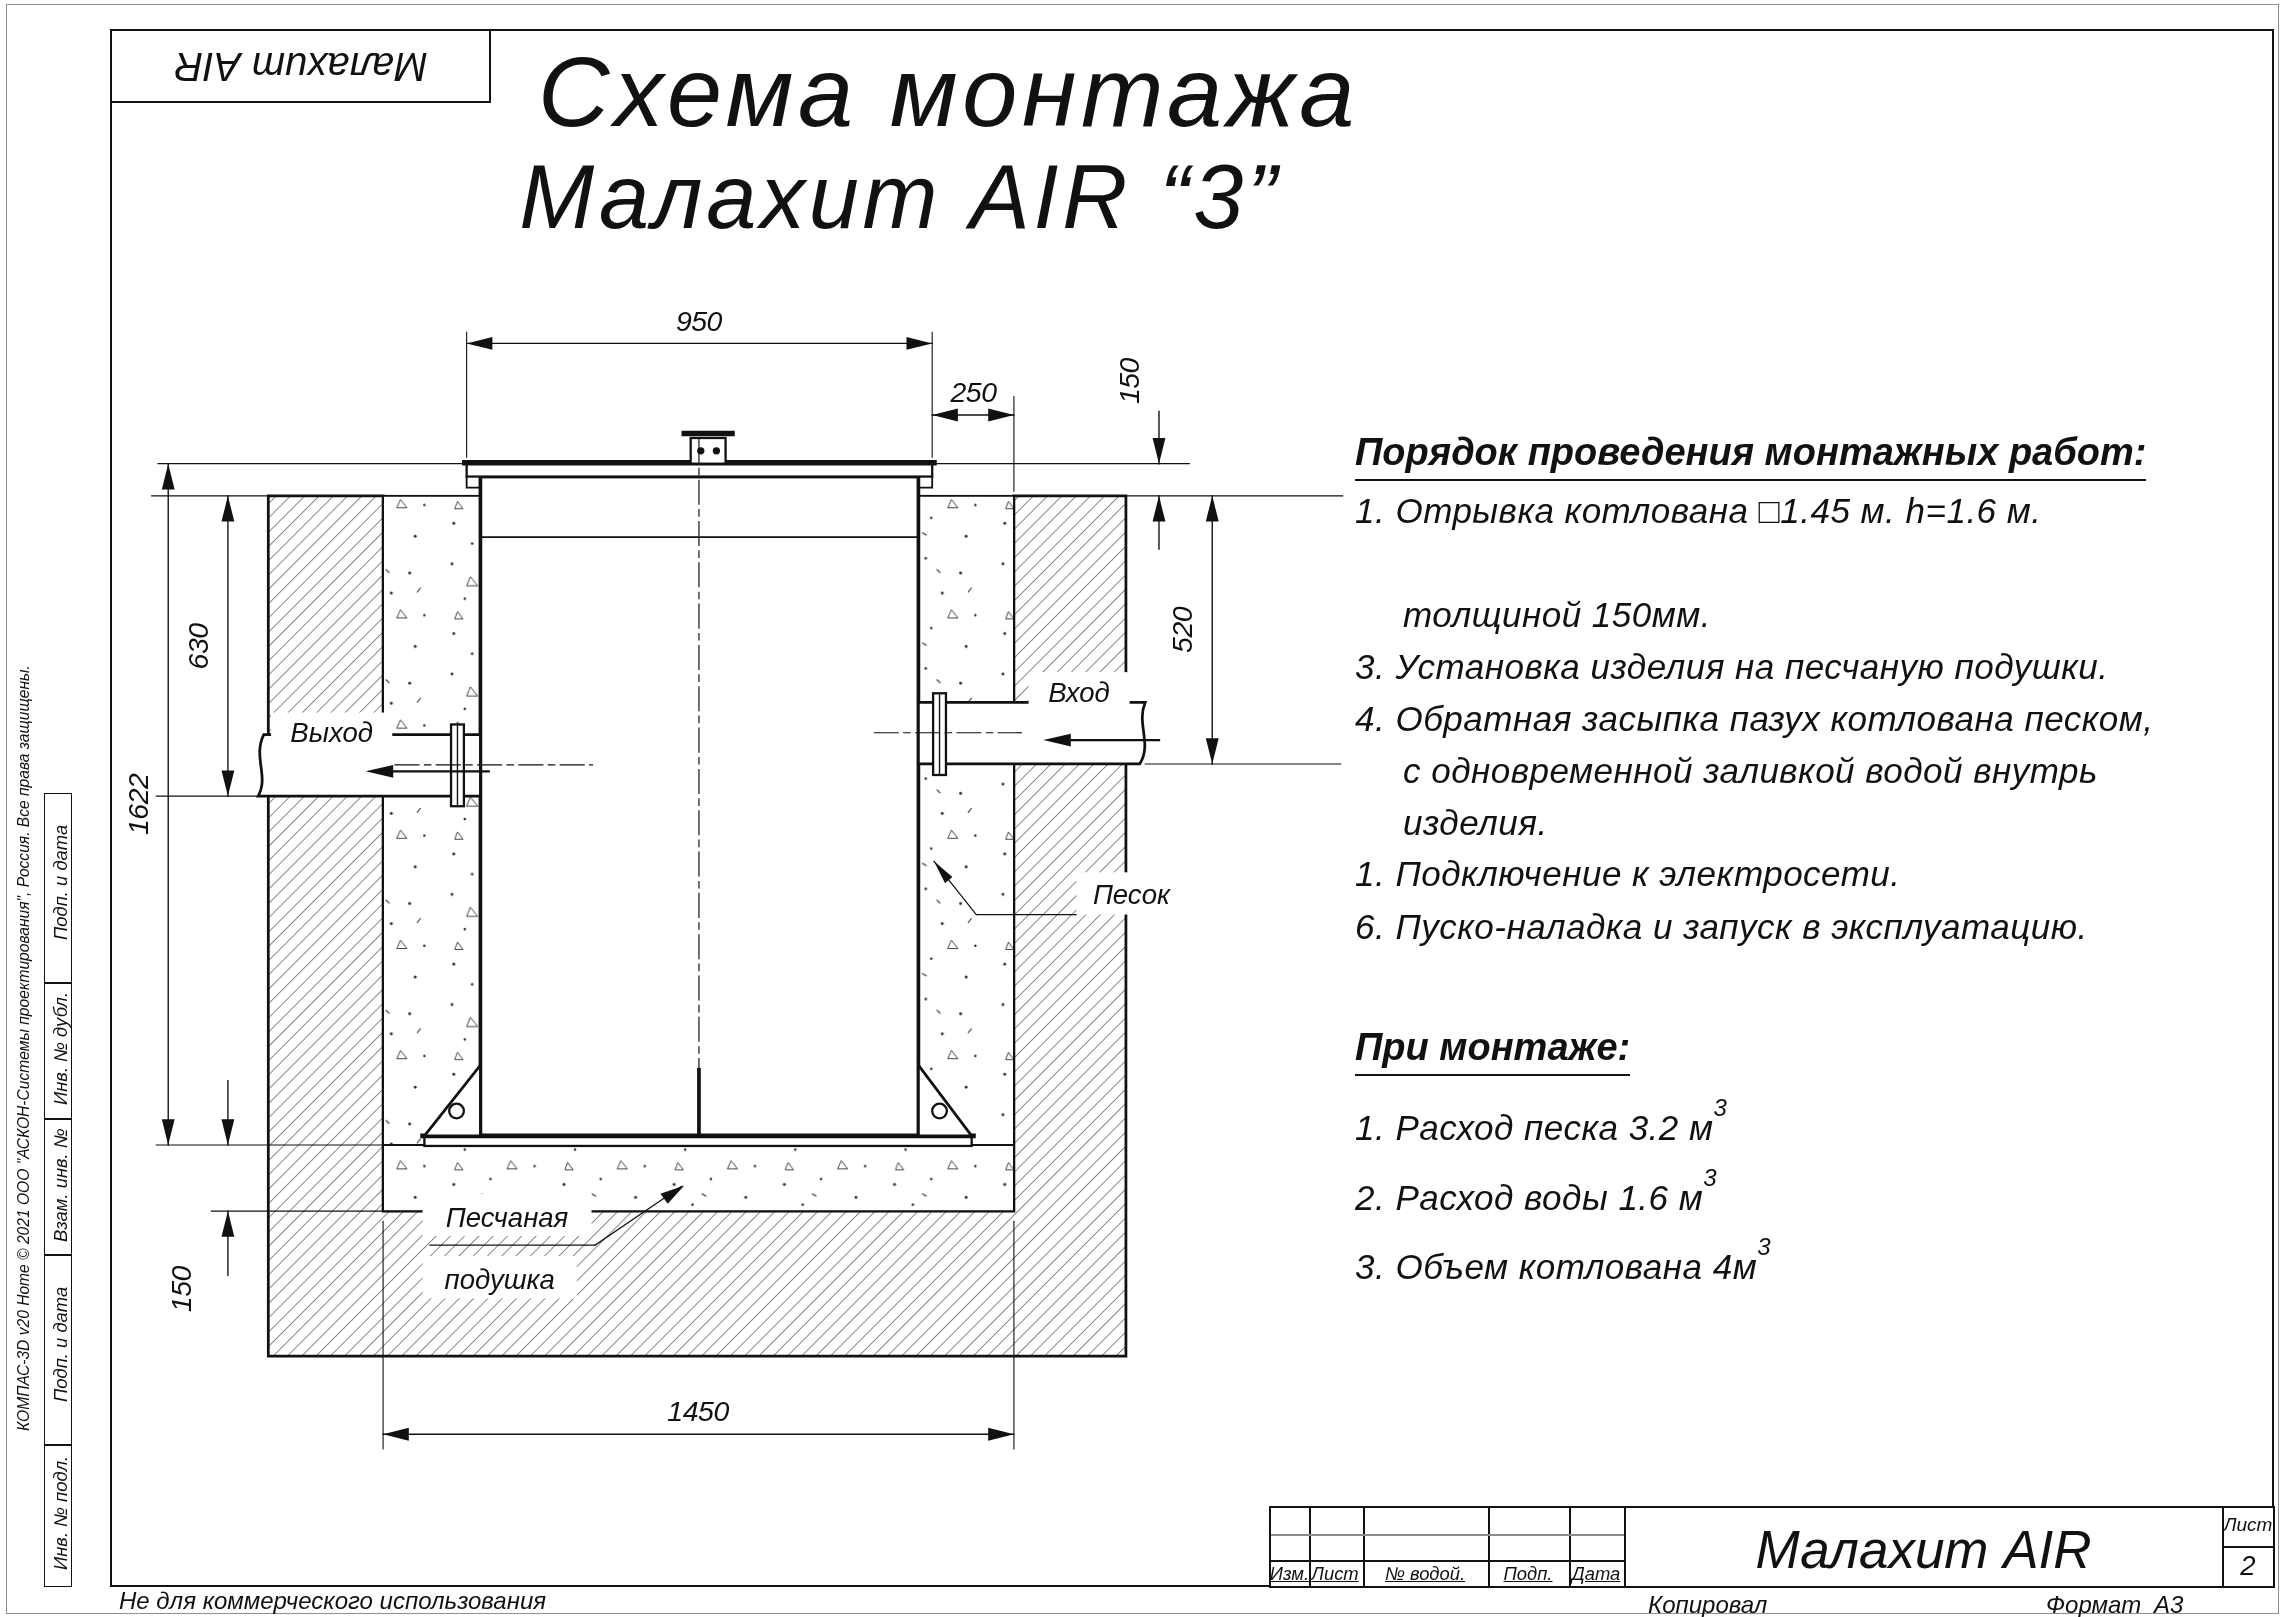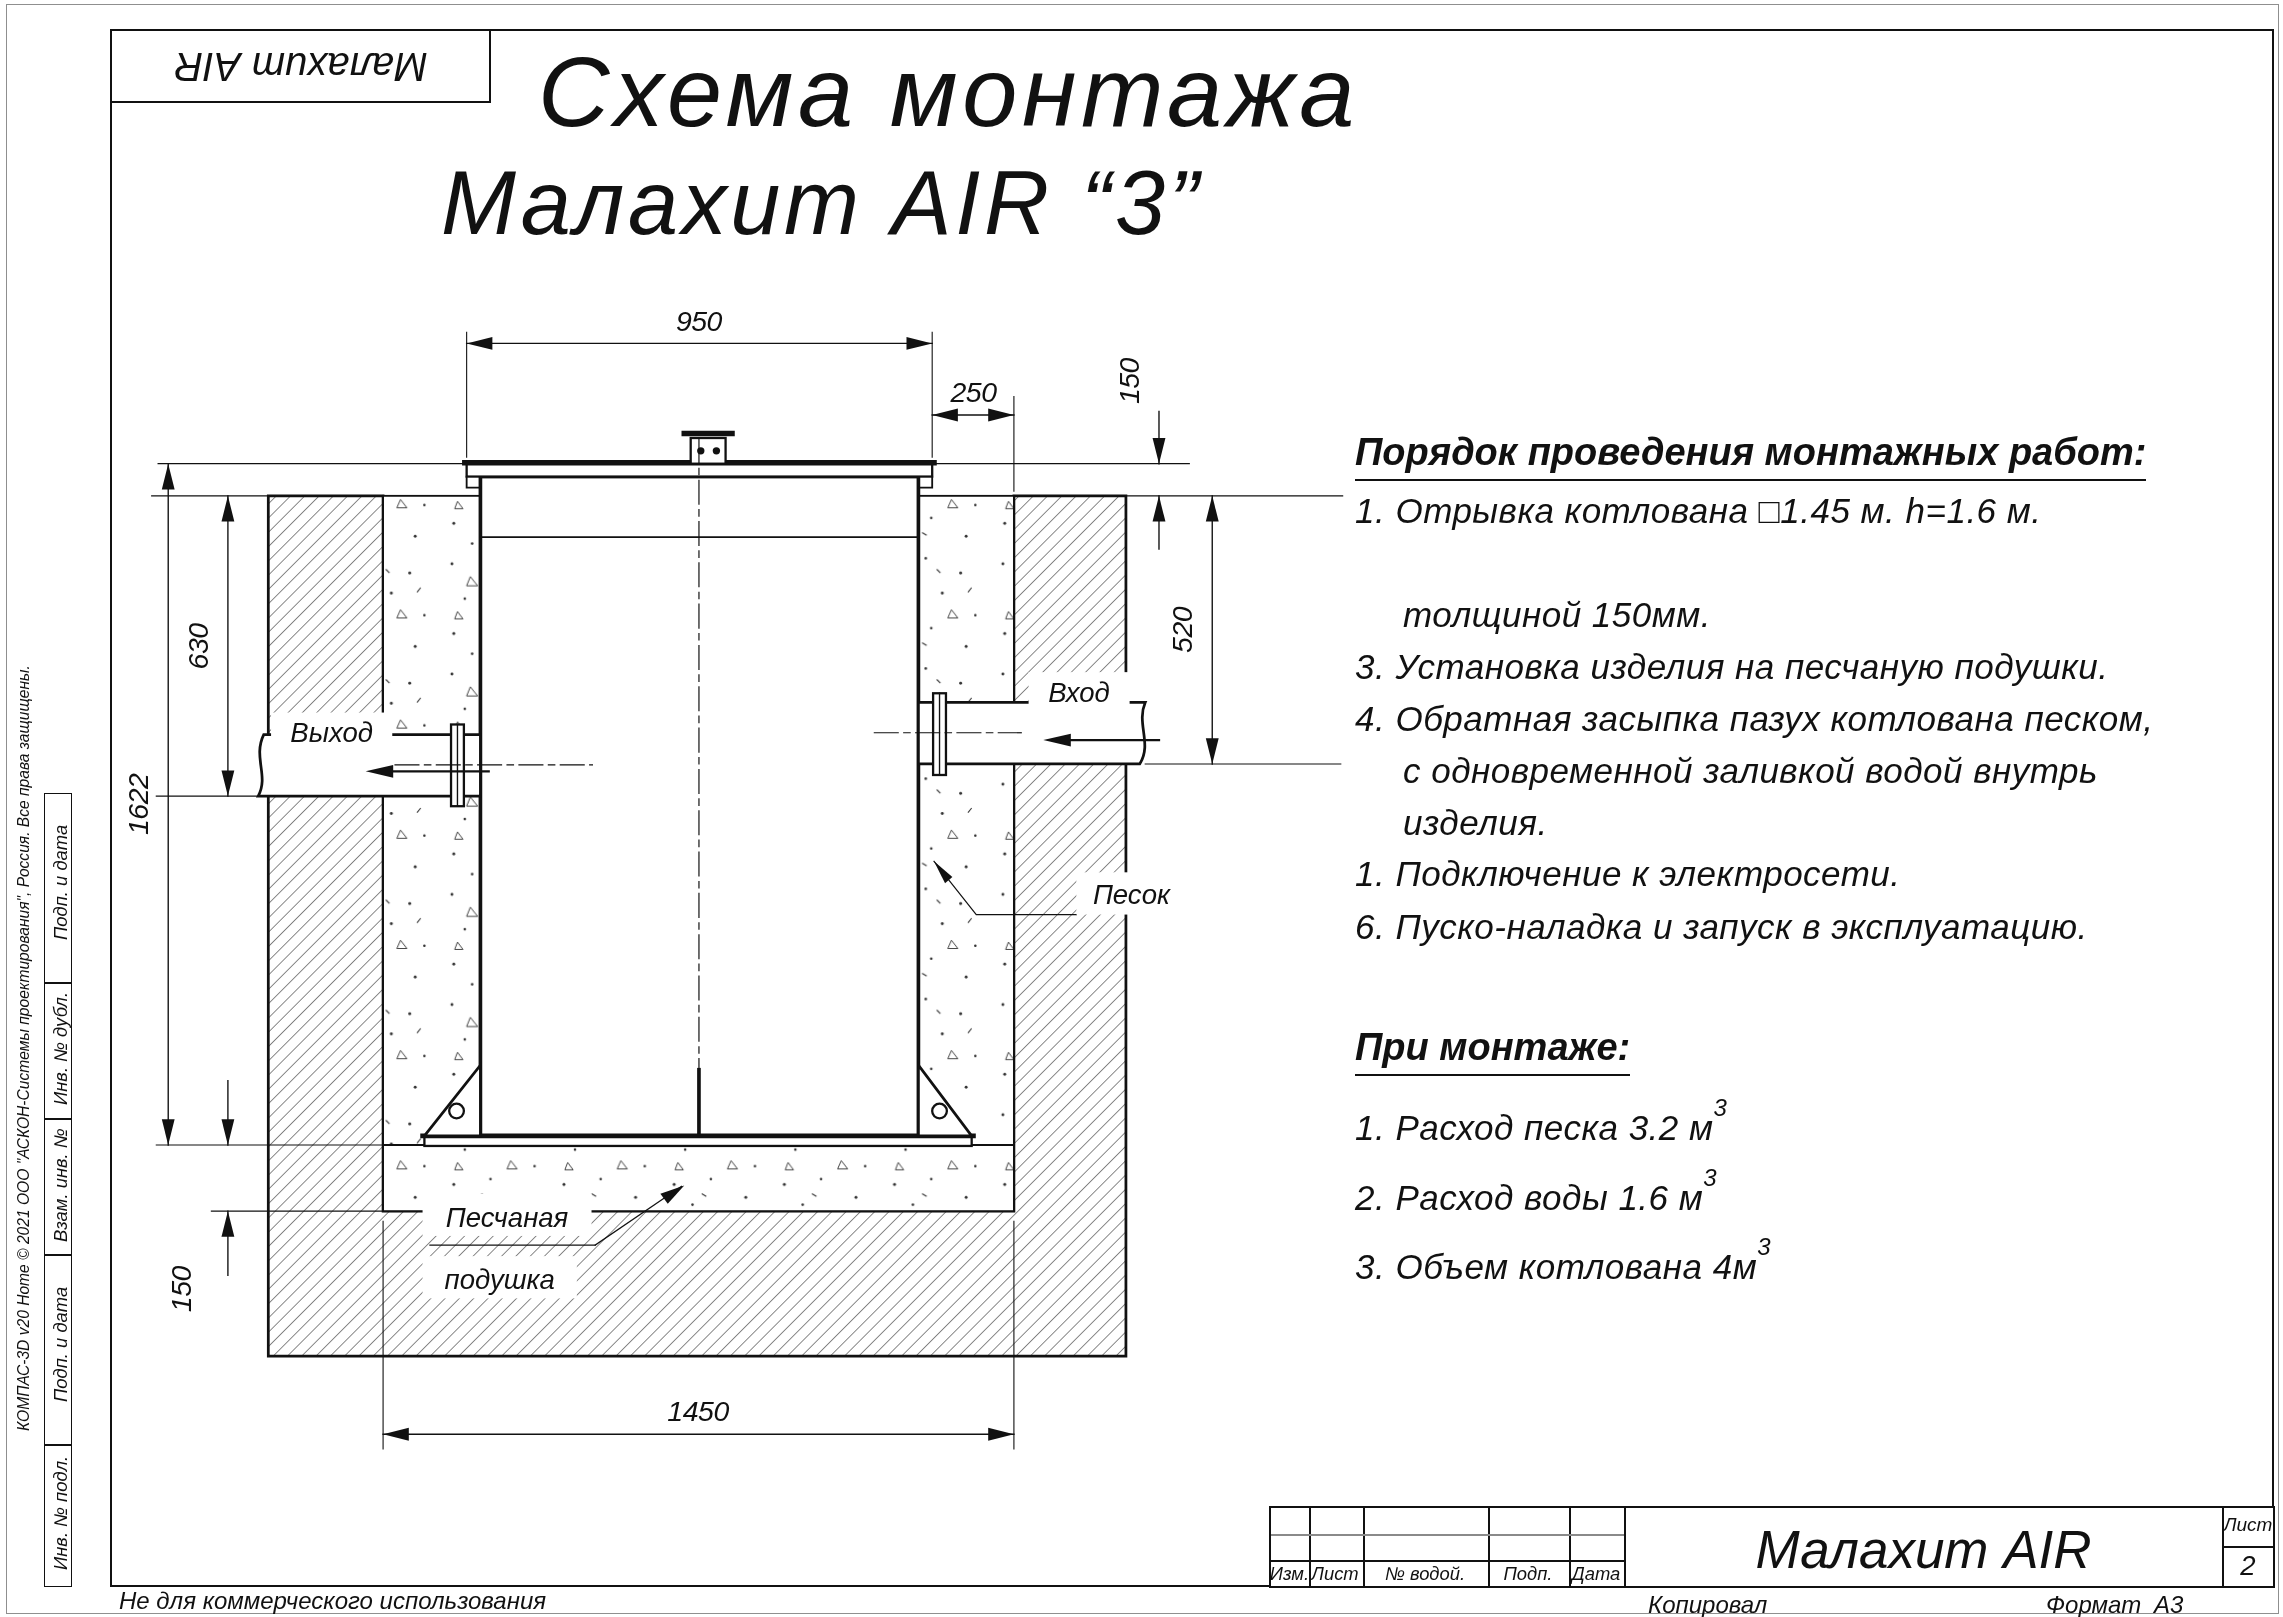--- a/index.html
+++ b/index.html
@@ -9,21 +9,21 @@
   
   .outer-border{left:5.5px;top:3.7px;width:2271px;height:1608px;border:1.8px solid #8f8f8f;}
   .frame{left:110px;top:29px;width:2164px;height:1558px;border:2.8px solid #111;box-sizing:border-box;}
   
   .stamp{left:110px;top:29px;width:381px;height:74px;border:2.8px solid #111;box-sizing:border-box;
          display:flex;align-items:center;justify-content:center;background:#fff;}
   .stamp span{transform:rotate(180deg);font:italic 40px "Liberation Sans",sans-serif;white-space:nowrap;}
   
   .title1{left:441px;top:42px;width:918px;text-align:right;font:italic 99px "Liberation Sans",sans-serif;
           letter-spacing:4.6px;white-space:nowrap;line-height:1;}
-  .title2{left:441px;top:158px;width:918px;text-align:left;font:italic 90px "Liberation Sans",sans-serif;
+  .title2{left:441px;top:152px;width:918px;text-align:center;font:italic 90px "Liberation Sans",sans-serif;
           letter-spacing:3.7px;white-space:nowrap;line-height:1;}
   
   .rblock{left:1355px;top:424px;width:927px;height:918px;}
   .rb-h{position:absolute;white-space:nowrap;font:italic 700 38px "Liberation Sans",sans-serif;
         border-bottom:2.8px solid #111;padding-bottom:4.6px;}
   .ln{position:absolute;white-space:nowrap;font:italic 35px "Liberation Sans",sans-serif;letter-spacing:0.5px;}
   .ln.ind{padding-left:48px;}
   .sup{font-size:24px;vertical-align:24px;font-style:italic;}
   
   .strip{left:44px;top:793px;width:27.5px;height:794px;border:1.8px solid #111;box-sizing:border-box;background:#fff;}
@@ -32,21 +32,21 @@
         font:italic 18.4px "Liberation Sans",sans-serif;}
   .vcopy{position:absolute;transform:rotate(-90deg);transform-origin:0 0;white-space:nowrap;
         font:italic 15.6px "Liberation Sans",sans-serif;}
   
   .btext{position:absolute;white-space:nowrap;font:italic 24px "Liberation Sans",sans-serif;}
   
   .tblock{left:1269px;top:1506px;width:1006px;height:82px;border:2.3px solid #111;box-sizing:border-box;background:#fff;}
   .tbv{position:absolute;top:0;bottom:0;width:1.8px;background:#111;}
   .tbh{position:absolute;height:1.8px;background:#111;}
   .tbh.gray{background:#8a8a8a;}
-  .tb-lab{position:absolute;transform:translateX(-50%);font:italic 18.4px "Liberation Sans",sans-serif;white-space:nowrap;}
+  .tb-lab{position:absolute;transform:translateX(-50%);font:italic 18.4px "Liberation Sans",sans-serif;white-space:nowrap;text-decoration:underline;}
   .tb-name{position:absolute;left:354px;width:597px;top:11px;text-align:center;
            font:italic 53px "Liberation Sans",sans-serif;white-space:nowrap;}
   .tb-sheetlab{position:absolute;left:951px;width:52px;top:5.5px;text-align:center;font:italic 19px "Liberation Sans",sans-serif;}
   .tb-sheetnum{position:absolute;left:951px;width:52px;top:42px;text-align:center;font:italic 27.5px "Liberation Sans",sans-serif;}
   
   .dt{font:italic 31px "Liberation Sans",sans-serif;fill:#111;letter-spacing:-0.5px;}
   .lt{font:italic 30px "Liberation Sans",sans-serif;fill:#111;}
 </style>
 </head>
 <body>

